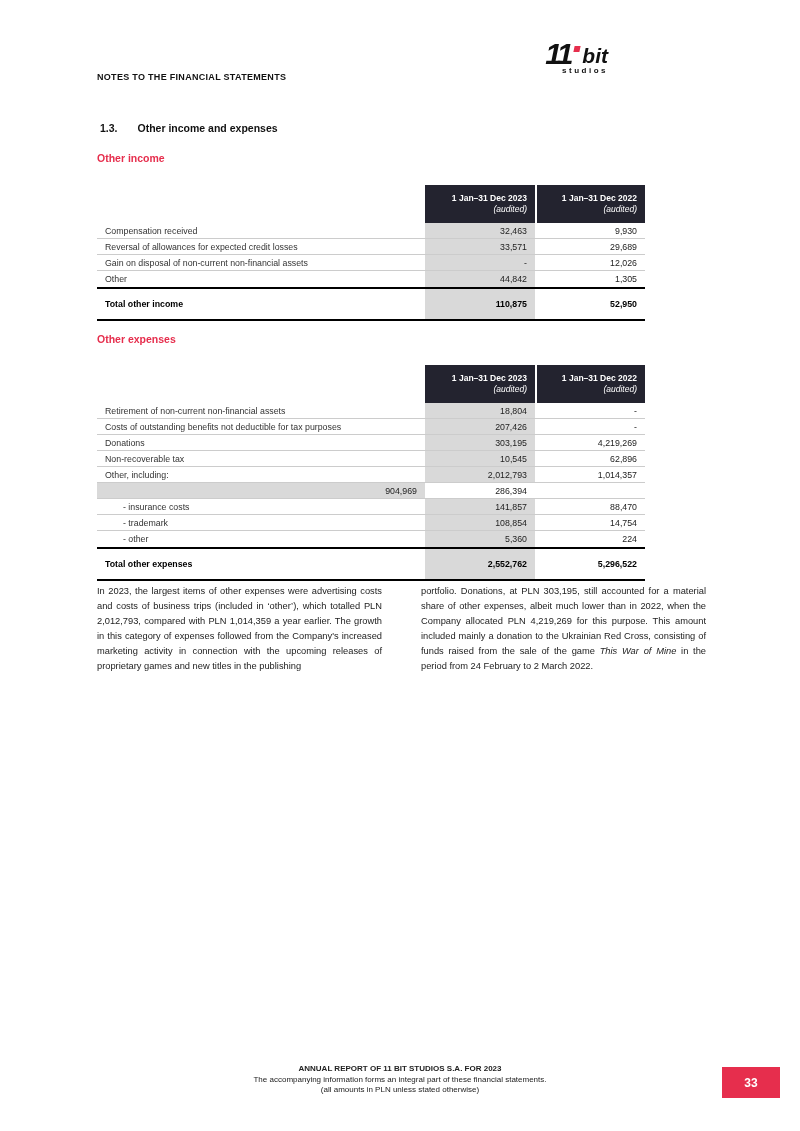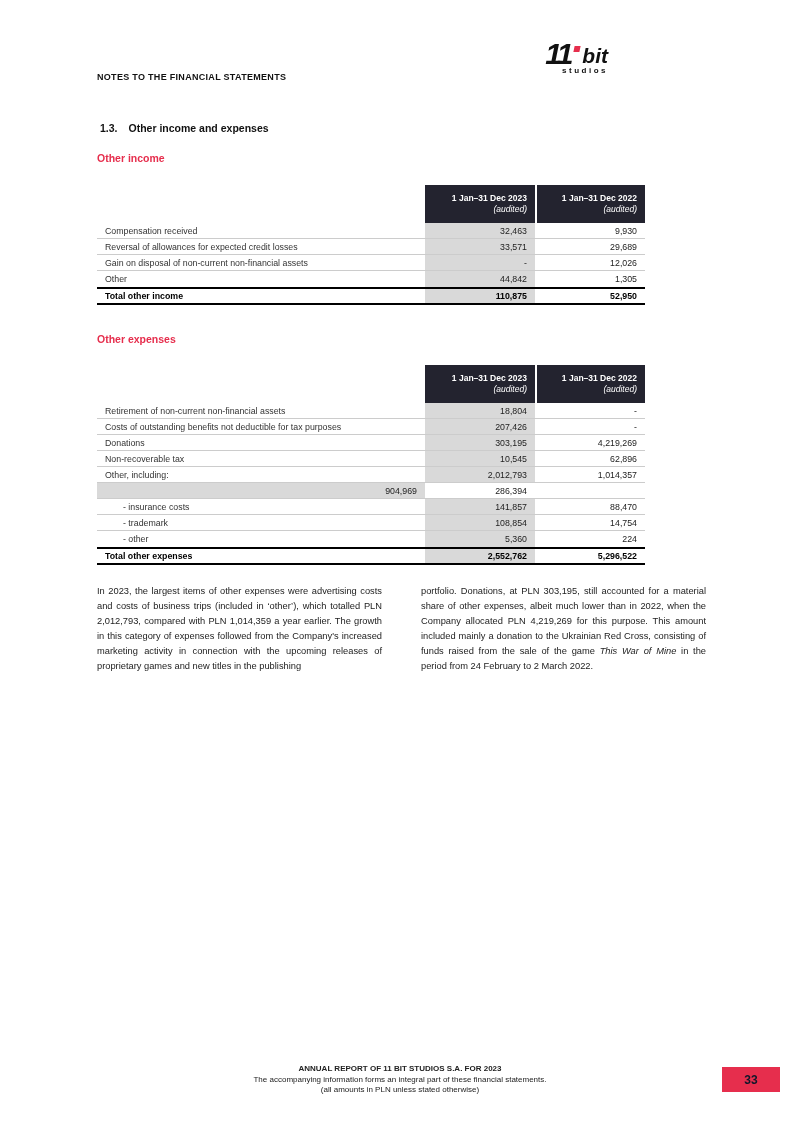--- a/index.html
+++ b/index.html
@@ -14,21 +14,21 @@
   .doc-title { position:absolute; left:97px; top:72px; font-size:9px; font-weight:bold; letter-spacing:.3px; color:#111; }
 
   .logo { position:absolute; left:524px; top:40px; width:84px; color:#111; }
   .logo-row { display:flex; align-items:flex-end; justify-content:flex-end; }
   .logo-11 { font-size:30px; line-height:28px; font-weight:bold; letter-spacing:-3px; font-style:italic; }
   .logo-dot { width:6px; height:6px; background:var(--accent,#e62e4d); display:inline-block; margin:0 2px 16px 4px; transform:skewX(-12deg); }
   .logo-bit { font-size:21px; line-height:24px; font-weight:bold; font-style:italic; }
   .logo-studios { text-align:right; font-size:8px; font-weight:bold; letter-spacing:2.5px; margin-top:-2px; text-transform:lowercase; }
 
   
-  .section-title { position:absolute; left:100px; top:122px; font-size:10.5px; font-weight:bold; color:#111; display:flex; gap:11px; }
+  .section-title { position:absolute; left:100px; top:122px; font-size:10.5px; font-weight:bold; color:#111; display:flex; gap:20px; }
   .red-heading { position:absolute; left:97px; font-size:10.5px; font-weight:bold; color:var(--accent,#e62e4d); }
   .rh-income { top:152px; }
   .rh-expenses { top:333px; }
 
   
   .fin-table { position:absolute; left:97px; width:548px; font-size:8.8px; }
   .t-income { top:185px; }
   .t-expenses { top:365px; }
 
   .thead, .trow, .ttotal { display:grid; grid-template-columns:328px 110px 110px; }
@@ -43,35 +43,35 @@
   .th-line1 { font-weight:bold;text-align:right; }
   .th-line2 { font-style:italic; font-weight:normal; }
 
   .trow { height:16px; border-bottom:1px solid #cccccc; align-items:stretch; }
   .trow.last { border-bottom:none; }
   .tlabel { display:flex; align-items:center; padding-left:8px; color:#333; }
   .tlabel.sub { padding-left:26px; }
   .tval { display:flex; align-items:center; justify-content:flex-end; padding-right:8px; color:#222; }
   .c2023 { background:var(--col_gray,#d9d9d9); }
 
-  .ttotal { height:18px; border-top:2px solid #000; border-bottom:2px solid #000; font-weight:bold; align-items:stretch; }
+  .ttotal { height:34px; border-top:2px solid #000; border-bottom:2px solid #000; font-weight:bold; align-items:stretch; }
   .ttotal .tlabel, .ttotal .tval { color:#000; }
 
   
   .bodytext { position:absolute; top:584px; font-size:9.3px; line-height:14.9px; text-align:justify; color:#222; }
   .col-left  { left:97px;  width:285px; }
   .col-right { left:421px; width:285px; }
   .italic { font-style:italic; }
 
   
   .footer { position:absolute; left:0; right:0; top:1064px; text-align:center; font-size:8px; line-height:10.5px; color:#222; }
   .footer-line1 { font-weight:bold; }
   .page-badge {
-    position:absolute; left:722px; top:1067px; width:58px; height:25px;
-    background:var(--accent,#e62e4d); color:#0f172a; font-weight:bold; font-size:12px;
+    position:absolute; left:722px; top:1067px; width:58px; height:31px;
+    background:var(--accent,#e62e4d); color:#ffffff; font-weight:bold; font-size:12px;
     display:flex; align-items:center; justify-content:center;
   }
 </style>
 </head>
 <body>
 
 <div class="page">
 
   <div class="doc-title">NOTES TO THE FINANCIAL STATEMENTS</div>
 

